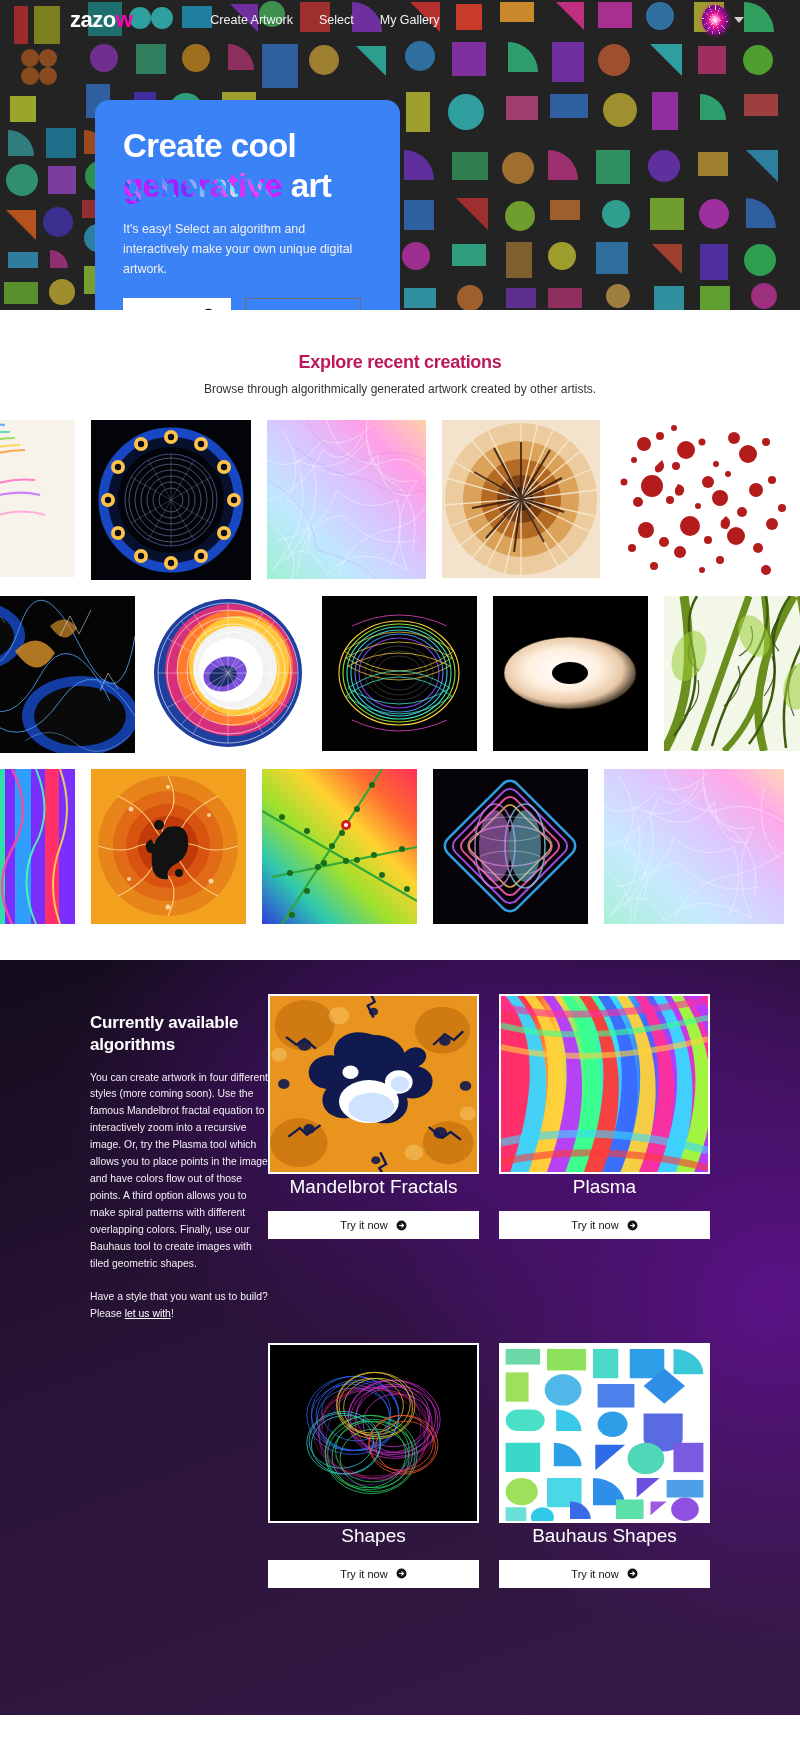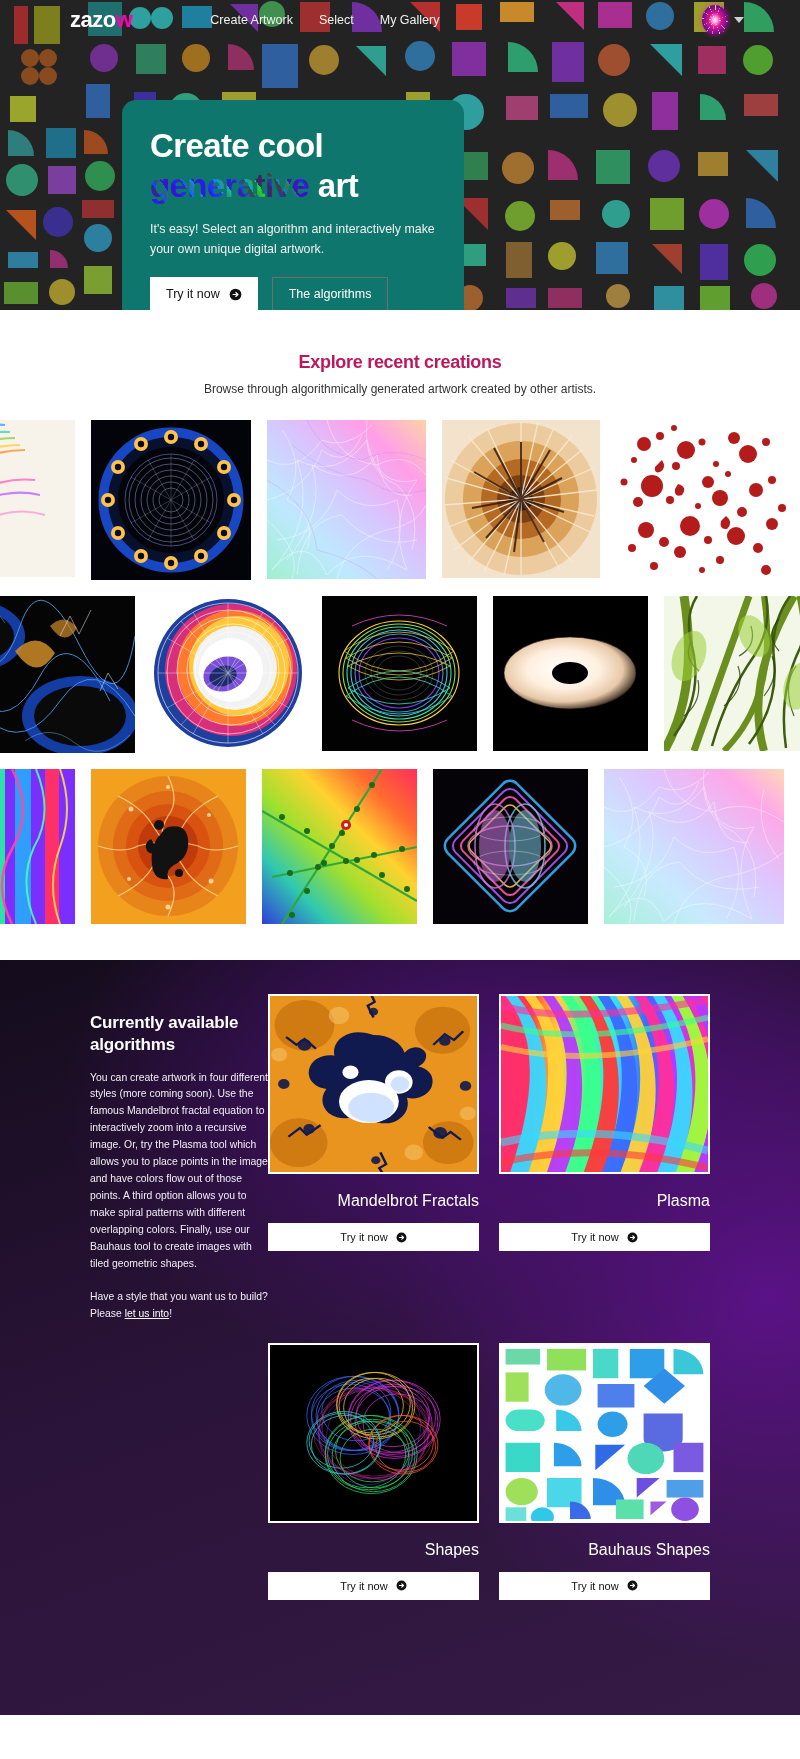--- a/index.html
+++ b/index.html
@@ -96,26 +96,25 @@
     border-left: 5px solid transparent;
     border-right: 5px solid transparent;
     border-top: 6px solid #cfcfcf;
   }
 
   
   .hero-card {
     position: absolute;
     left: 95px;
     top: 100px;
-    width: 342px;
-    background: #0f766e;
+    width: 305px;
+    background: #3b82f6;
     border-radius: 14px;
     padding: 26px 28px 24px 28px;
     z-index: 4;
-    margin-left: 27px;
   }
   .hero-h1 {
     font-size: 33px;
     font-weight: 700;
     color: #ffffff;
     line-height: 1.22;
     letter-spacing: -0.6px;
   }
   .gen-word {
     background-image:
@@ -235,23 +234,23 @@
   .algo-card { display: flex; flex-direction: column; }
   .algo-thumb {
     width: 100%;
     height: 180px;
     border: 2px solid #ffffff;
     overflow: hidden;
     background: #000;
     position: relative;
   }
   .algo-name {
-    margin-top: 18px;
-    text-align: right;
-    font-size: 16px;
+    margin-top: 2px;
+    text-align: center;
+    font-size: 19px;
     color: #ffffff;
   }
   .algo-btn {
     margin-top: 13px;
     background: #ffffff;
     color: #111111;
     border: none;
     font-size: 11px;
     padding: 8px 0;
     width: 100%;
@@ -937,21 +936,21 @@
       </div>
     </div>
 
   </div>
 </section>
 
 <section class="algos">
   <div class="algos-left">
     <h2>Currently available algorithms</h2>
     <p>You can create artwork in four different styles (more coming soon). Use the famous Mandelbrot fractal equation to interactively zoom into a recursive image. Or, try the Plasma tool which allows you to place points in the image and have colors flow out of those points. A third option allows you to make spiral patterns with different overlapping colors. Finally, use our Bauhaus tool to create images with tiled geometric shapes.</p>
-    <p class="second"><span>Have a style that you want us to build? Please </span><a href="#">let us into</a><span>!</span></p>
+    <p class="second"><span>Have a style that you want us to build? Please </span><a href="#">let us with</a><span>!</span></p>
   </div>
 
   <div class="algos-right">
 
     <div class="algo-card">
       <div class="algo-thumb">
         <svg width="100%" height="100%" viewBox="0 0 180 180" preserveAspectRatio="none">
           <rect width="180" height="180" fill="#e8941e"></rect>
           <g fill="#d07a12">
             <circle cx="30" cy="30" r="26"></circle>

